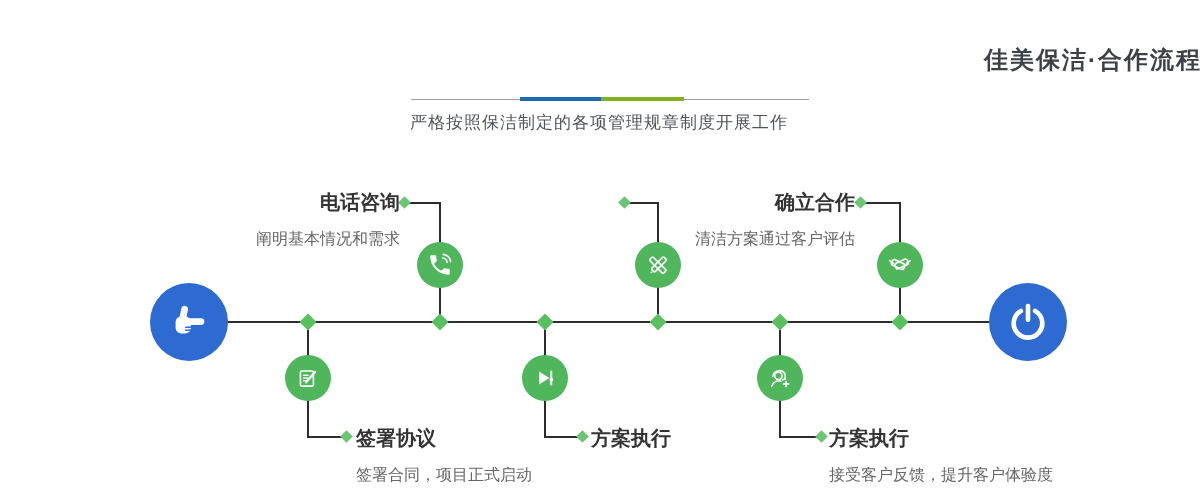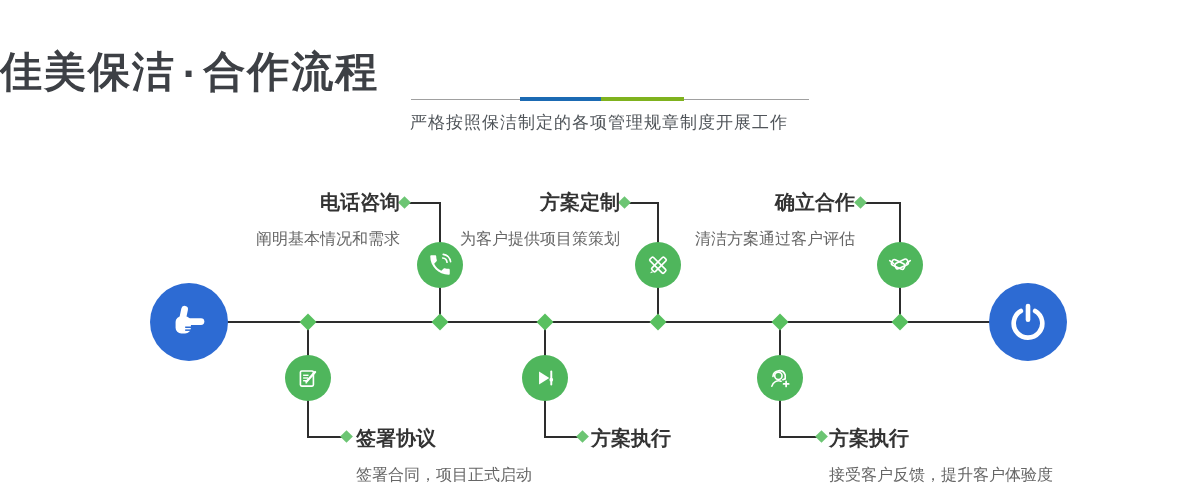--- a/index.html
+++ b/index.html
@@ -2,22 +2,22 @@
 <html><head>
 <meta charset="utf-8">
 <style>
   html,body{margin:0;padding:0;background:#fff;}
   .stage{
     position:relative;width:1202px;height:502px;background:#ffffff;overflow:hidden;
     font-family:"Liberation Sans","DejaVu Sans",sans-serif;
   }
   
   .page-title{
-    position:absolute;left:0;top:44px;width:1202px;text-align:left;
-    font-size:42px;font-weight:bold;color:#3d4045;letter-spacing:2px;font-family:Liberation Mono, monospace;
+    position:absolute;left:0;top:44px;width:1202px;text-align:right;
+    font-size:24px;font-weight:bold;color:#3d4045;letter-spacing:2px;
   }
   .divider-gray{position:absolute;left:411px;top:99px;width:398px;height:1px;background:#a0a0a0;}
   .divider-blue{position:absolute;left:520px;top:97px;width:81px;height:4px;background:#1b6ab3;}
   .divider-green{position:absolute;left:601px;top:97px;width:83px;height:4px;background:#7fb21e;}
   .page-subtitle{
     position:absolute;left:0;top:111px;width:1198px;text-align:center;
     font-size:17px;color:#50555a;letter-spacing:1px;
   }
   
   .line-h,.line-v{position:absolute;background:#2d2d2d;z-index:1;}
@@ -170,24 +170,20 @@
         <line x1="15.3" y1="17.5" x2="20" y2="17.5" stroke="#fff" stroke-width="1.6" stroke-linecap="round"></line>
         <line x1="17.65" y1="15.2" x2="17.65" y2="19.8" stroke="#fff" stroke-width="1.6" stroke-linecap="round"></line>
       </svg>
     </span>
   </div>
 
   <div class="step step-top s-t1">
     <div class="step-title">电话咨询</div>
     <div class="step-desc">阐明基本情况和需求</div>
   </div>
-  <div class="step step-top s-t2">
-    <div class="step-title">方案定制</div>
-    <div class="step-desc">为客户提供项目策策划</div>
-  </div>
   <div class="step step-top s-t3">
     <div class="step-title">确立合作</div>
     <div class="step-desc">清洁方案通过客户评估</div>
   </div>
 
   <div class="step step-bottom s-b1">
     <div class="step-title">签署协议</div>
     <div class="step-desc">签署合同，项目正式启动</div>
   </div>
   <div class="step step-bottom s-b2">

